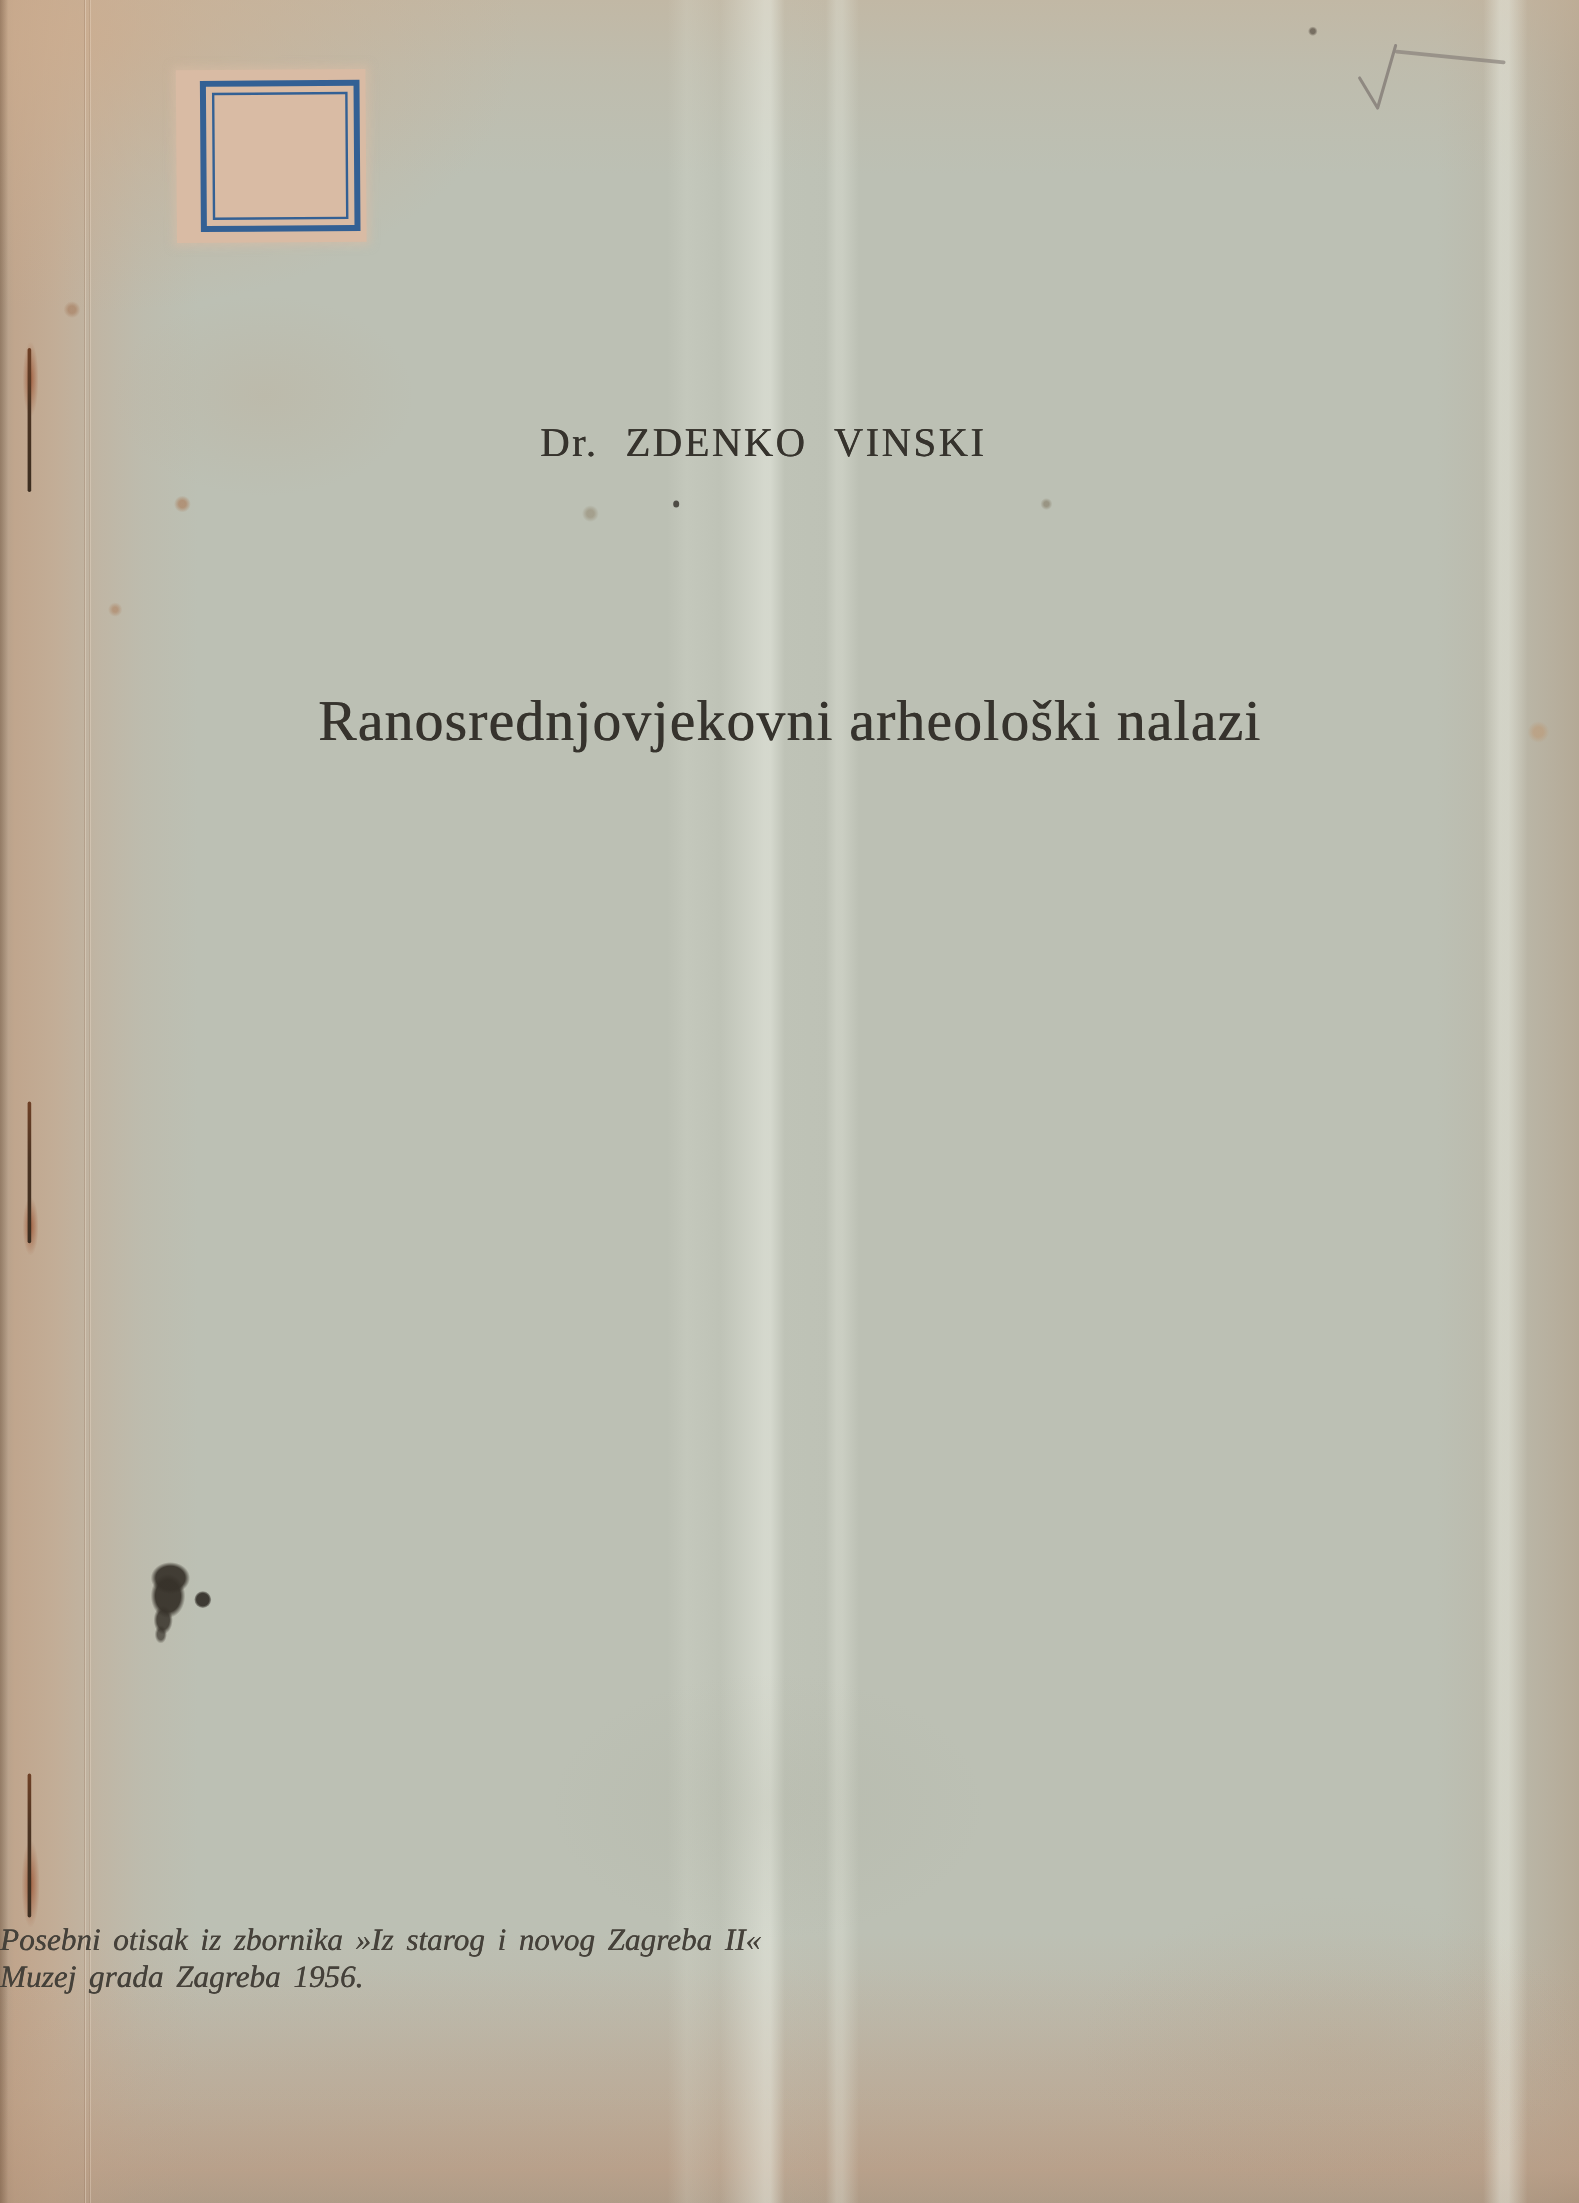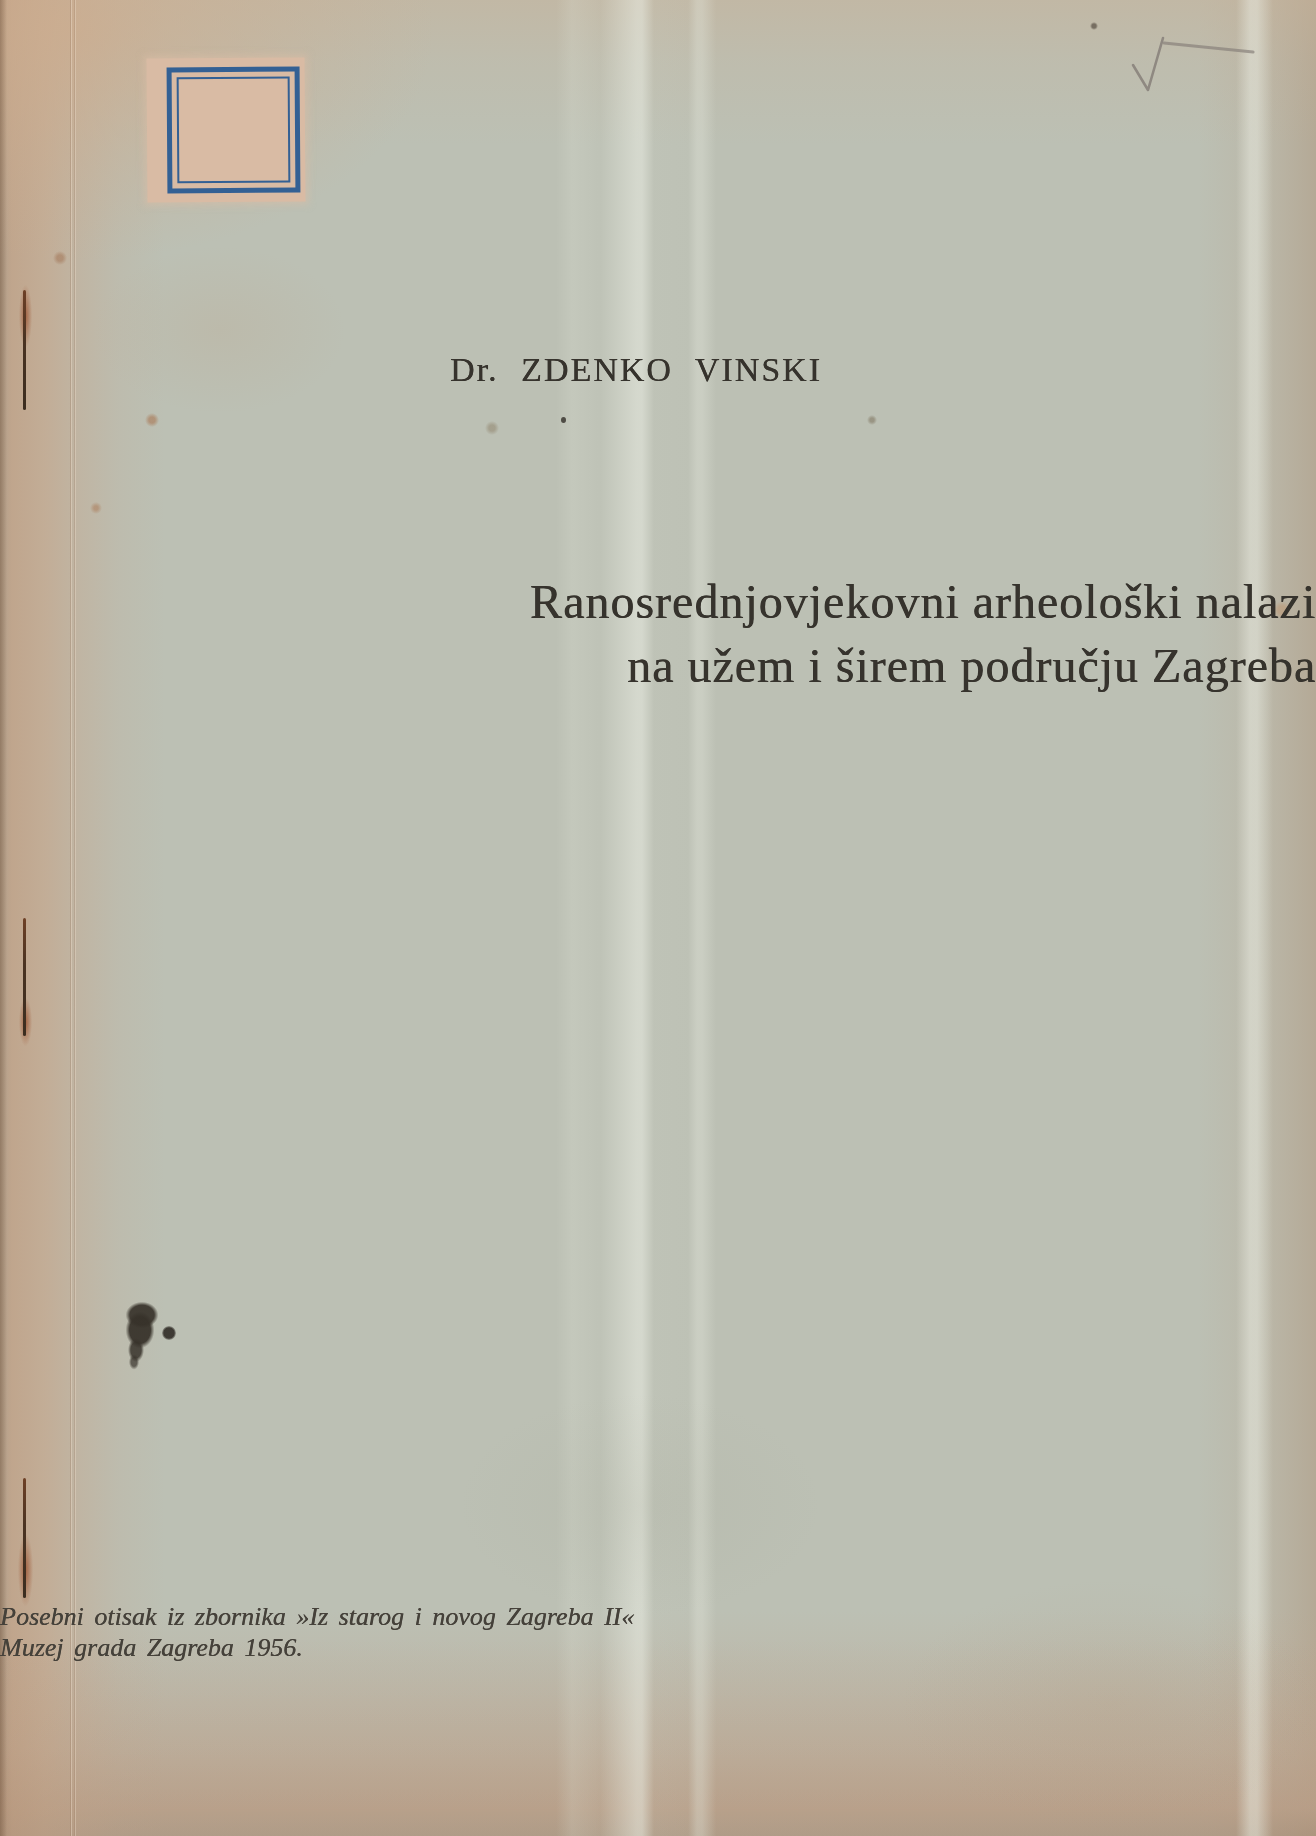--- a/index.html
+++ b/index.html
@@ -69,21 +69,21 @@
   .st1{top:290px;height:120px;} .st1 .rust{top:-5px;height:62px;}
   .st2{top:918px;height:118px;} .st2 .rust{top:auto;bottom:-10px;height:48px;}
   .st3{top:1478px;height:120px;} .st3 .rust{top:auto;bottom:-8px;height:72px;width:15px;left:-1px;}
   .checkmark{position:absolute;left:1120px;top:25px;opacity:0.85;}
   .author{position:absolute;top:350px;left:0;width:100%;text-align:center;
     font-size:34px;line-height:40px;color:var(--print-ink,#36332d);
     letter-spacing:2px;word-spacing:12px;transform:translateX(-22px);
     text-shadow:0.3px 0 0 currentColor;}
   .ink-speck{position:absolute;left:561px;top:417px;width:5px;height:6px;border-radius:50%;
     background:rgba(50,46,40,0.8);}
-  .title{position:absolute;top:570px;left:0;width:100%;margin:0;text-align:right;
+  .title{position:absolute;top:570px;left:0;width:100%;margin:0;text-align:center;
     font-size:48px;line-height:64px;font-weight:normal;
     color:var(--print-ink,#36332d);letter-spacing:1px;
     text-shadow:0.5px 0 0 currentColor;}
   .title span{display:block;}
   .imprint{position:absolute;top:1601px;left:0;width:100%;text-align:left;
     font-style:italic;font-size:26px;line-height:31px;
     color:var(--imprint-ink,#45413a);word-spacing:4px;
     text-shadow:0.3px 0 0 currentColor;}
   .imprint span{display:block;}
   .ink-blot{position:absolute;left:118px;top:1296px;width:52px;height:80px;
@@ -127,21 +127,20 @@
   <svg class="checkmark" width="145" height="75" viewBox="0 0 145 75">
     <polyline points="13,40 28,65 43,13" fill="none" stroke="#87807a" stroke-width="2.6" stroke-linecap="round" stroke-linejoin="round"></polyline>
     <line x1="44" y1="18" x2="133" y2="27" stroke="#87807a" stroke-width="3.2" stroke-linecap="round" opacity="0.8"></line>
   </svg>
 
   <div class="author">Dr. ZDENKO VINSKI</div>
   <div class="ink-speck"></div>
 
   <h1 class="title">
     <span>Ranosrednjovjekovni arheološki nalazi</span>
-    <span>na užem i širem području Zagreba</span>
   </h1>
 
   <div class="imprint">
     <span>Posebni otisak iz zbornika »Iz starog i novog Zagreba II«</span>
     <span>Muzej grada Zagreba 1956.</span>
   </div>
 
   <div class="ink-blot"></div>
   <div class="ink-dot"></div>
 

